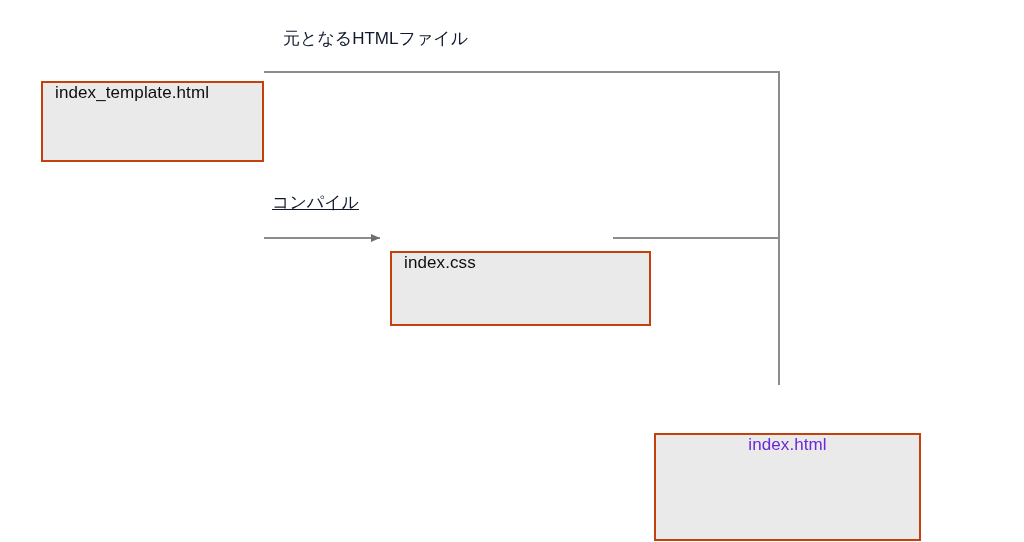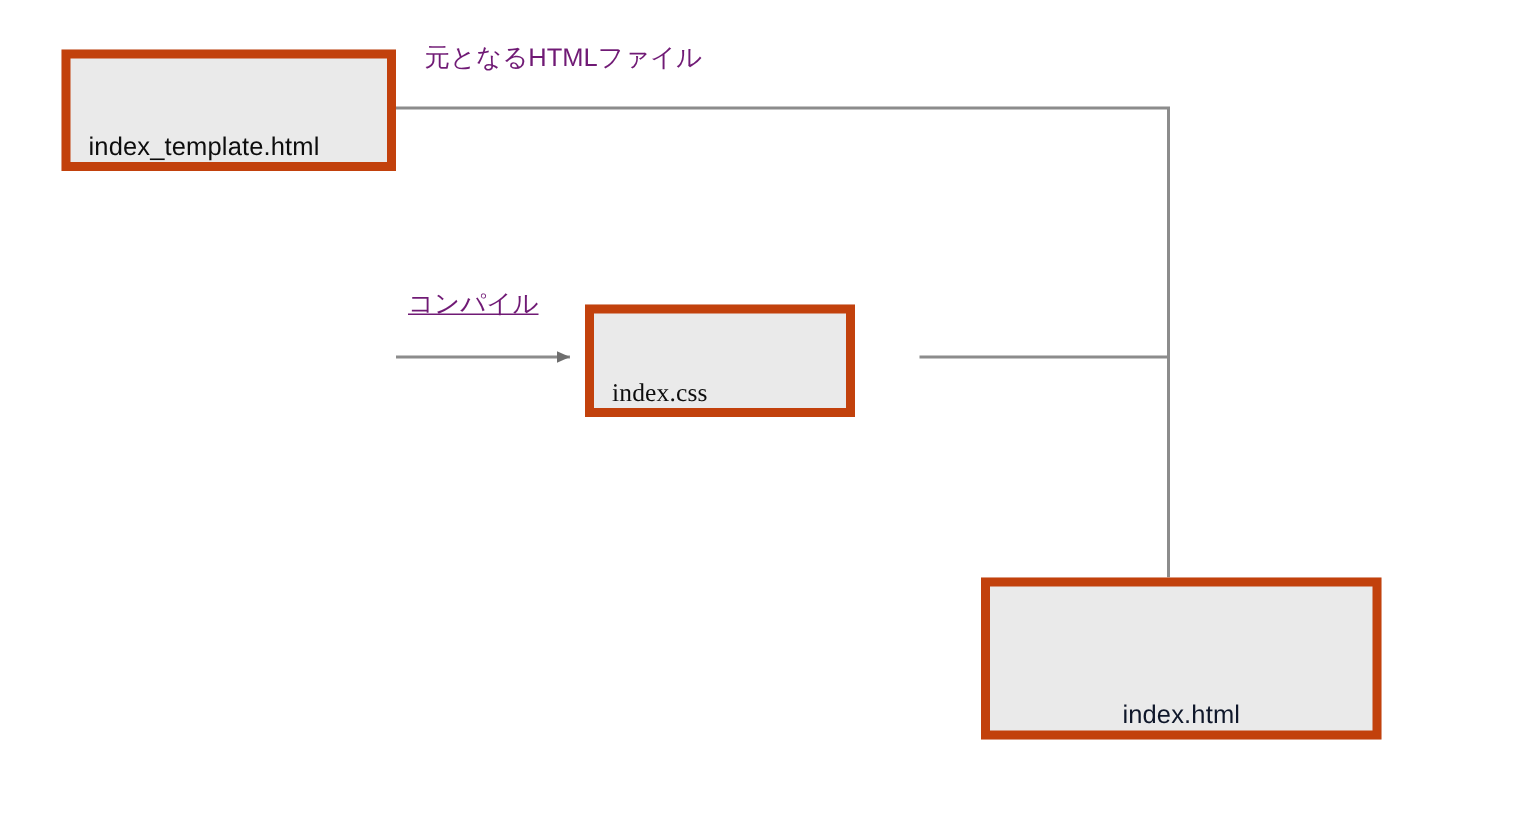--- a/index.html
+++ b/index.html
@@ -20,70 +20,70 @@
     left: 0;
     top: 0;
     width: 1024px;
     height: 542px;
     pointer-events: none;
   }
   .node {
     position: absolute;
     box-sizing: border-box;
     background: #eaeaea;
-    border: 6px solid #c2410c;
+    border: 2px solid #c2410c;
     display: flex;
-    align-items: flex-end;
+    align-items: flex-start;
+    margin-top: 48px;
   }
   .node .node-label {
     font-size: 17px;
     color: #0d0d0d;
     white-space: nowrap;
     letter-spacing: 0.1px;
   }
   .node.left-text {
     justify-content: flex-start;
     padding-left: 12px;
   }
   .node.center-text {
     justify-content: center;
     padding: 0;
   }
   .node.accent .node-label {
-    color: #0f172a;
+    color: #6d28d9;
   }
   #node-index-template {
     left: 41px;
     top: 33px;
     width: 223px;
     height: 81px;
   }
   #node-index-scss {
     left: 41px;
     top: 201px;
     width: 223px;
     height: 75px;
   }
   #node-index-css {
     left: 390px;
     top: 203px;
-    width: 180px;
+    width: 261px;
     height: 75px;
-    font-family: Liberation Serif, serif;
   }
   #node-index-html {
     left: 654px;
     top: 385px;
     width: 267px;
     height: 108px;
   }
   .edge-label {
     position: absolute;
     font-size: 17px;
-    color: #701a75;
+    color: #0f172a;
     white-space: nowrap;
   }
   #label-source-html {
     left: 283px;
     top: 27px;
   }
   #label-compile {
     left: 272px;
     top: 191px;
     text-decoration: underline;

